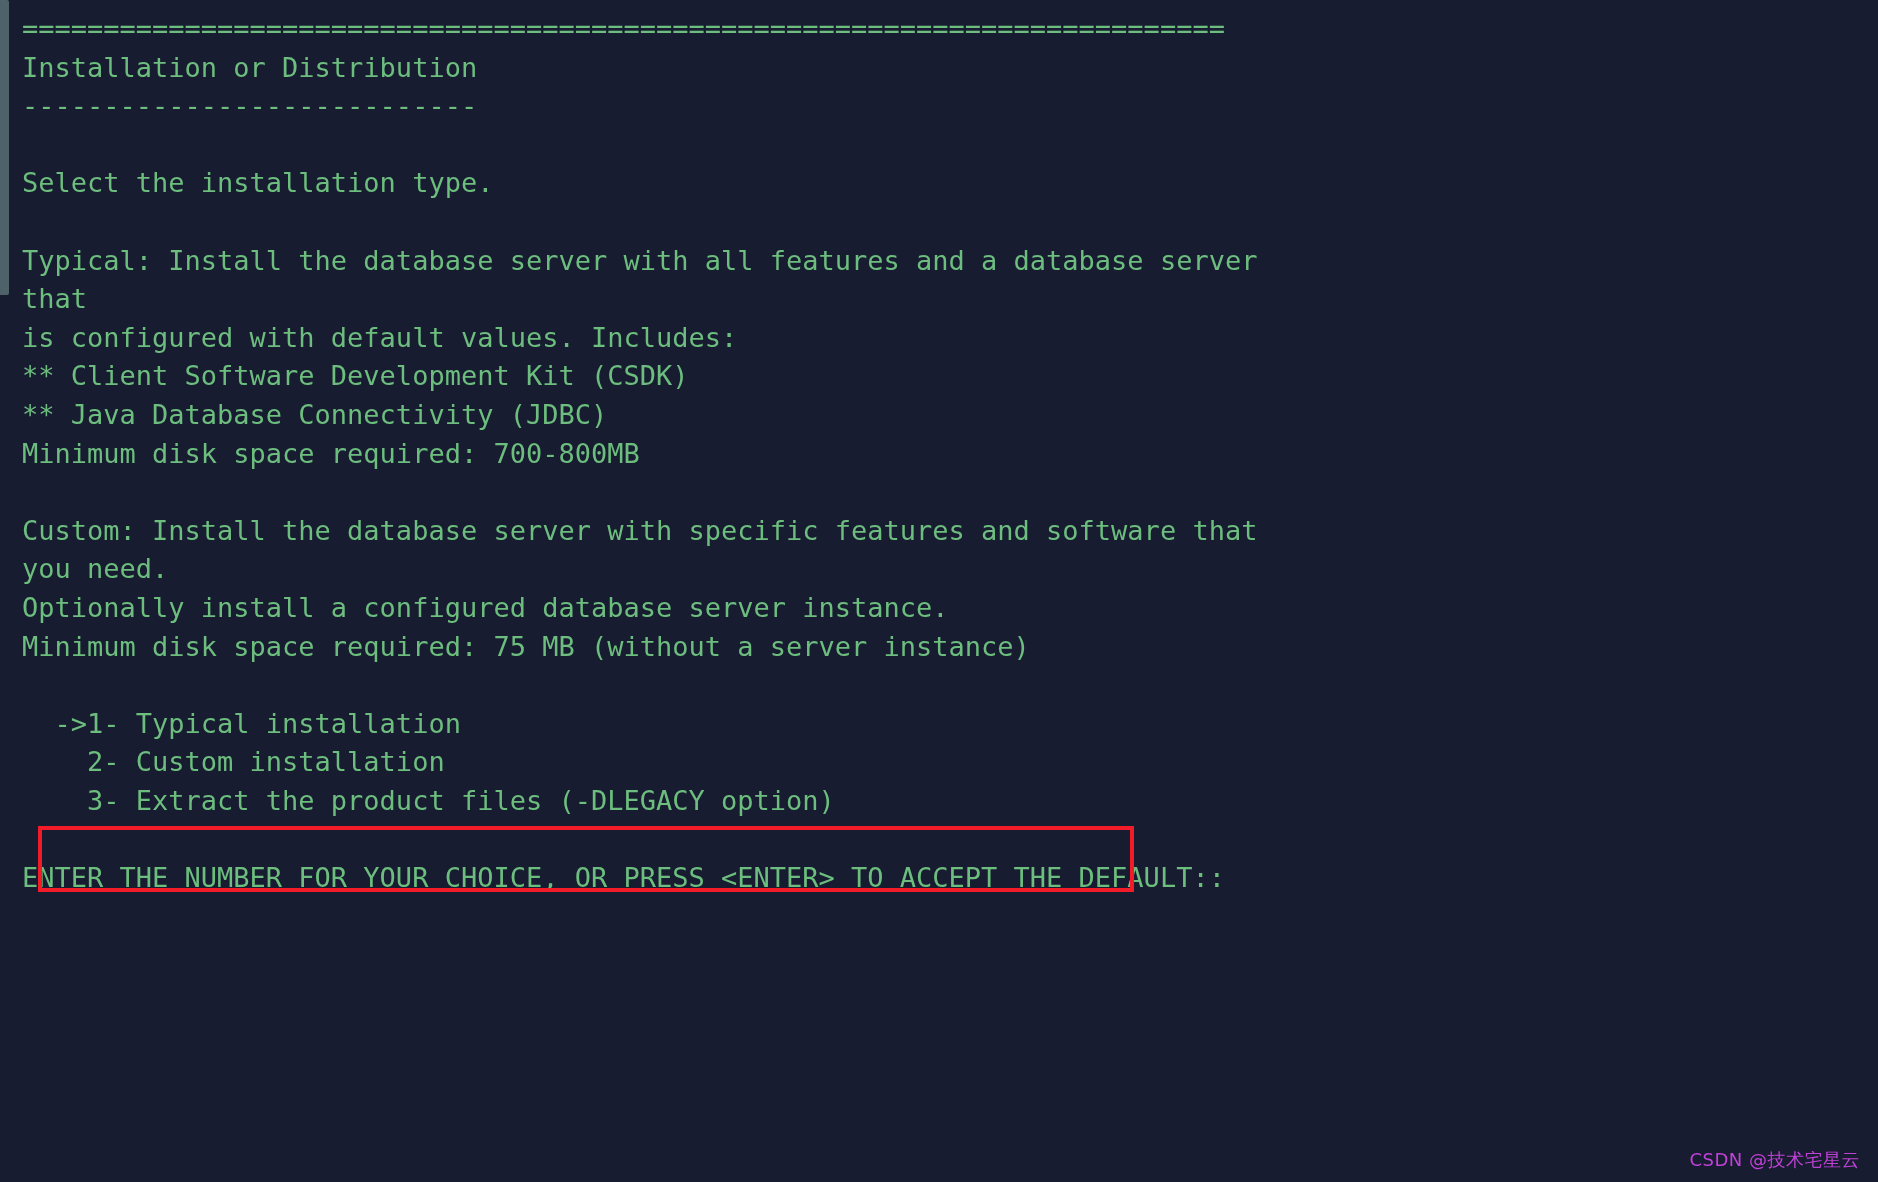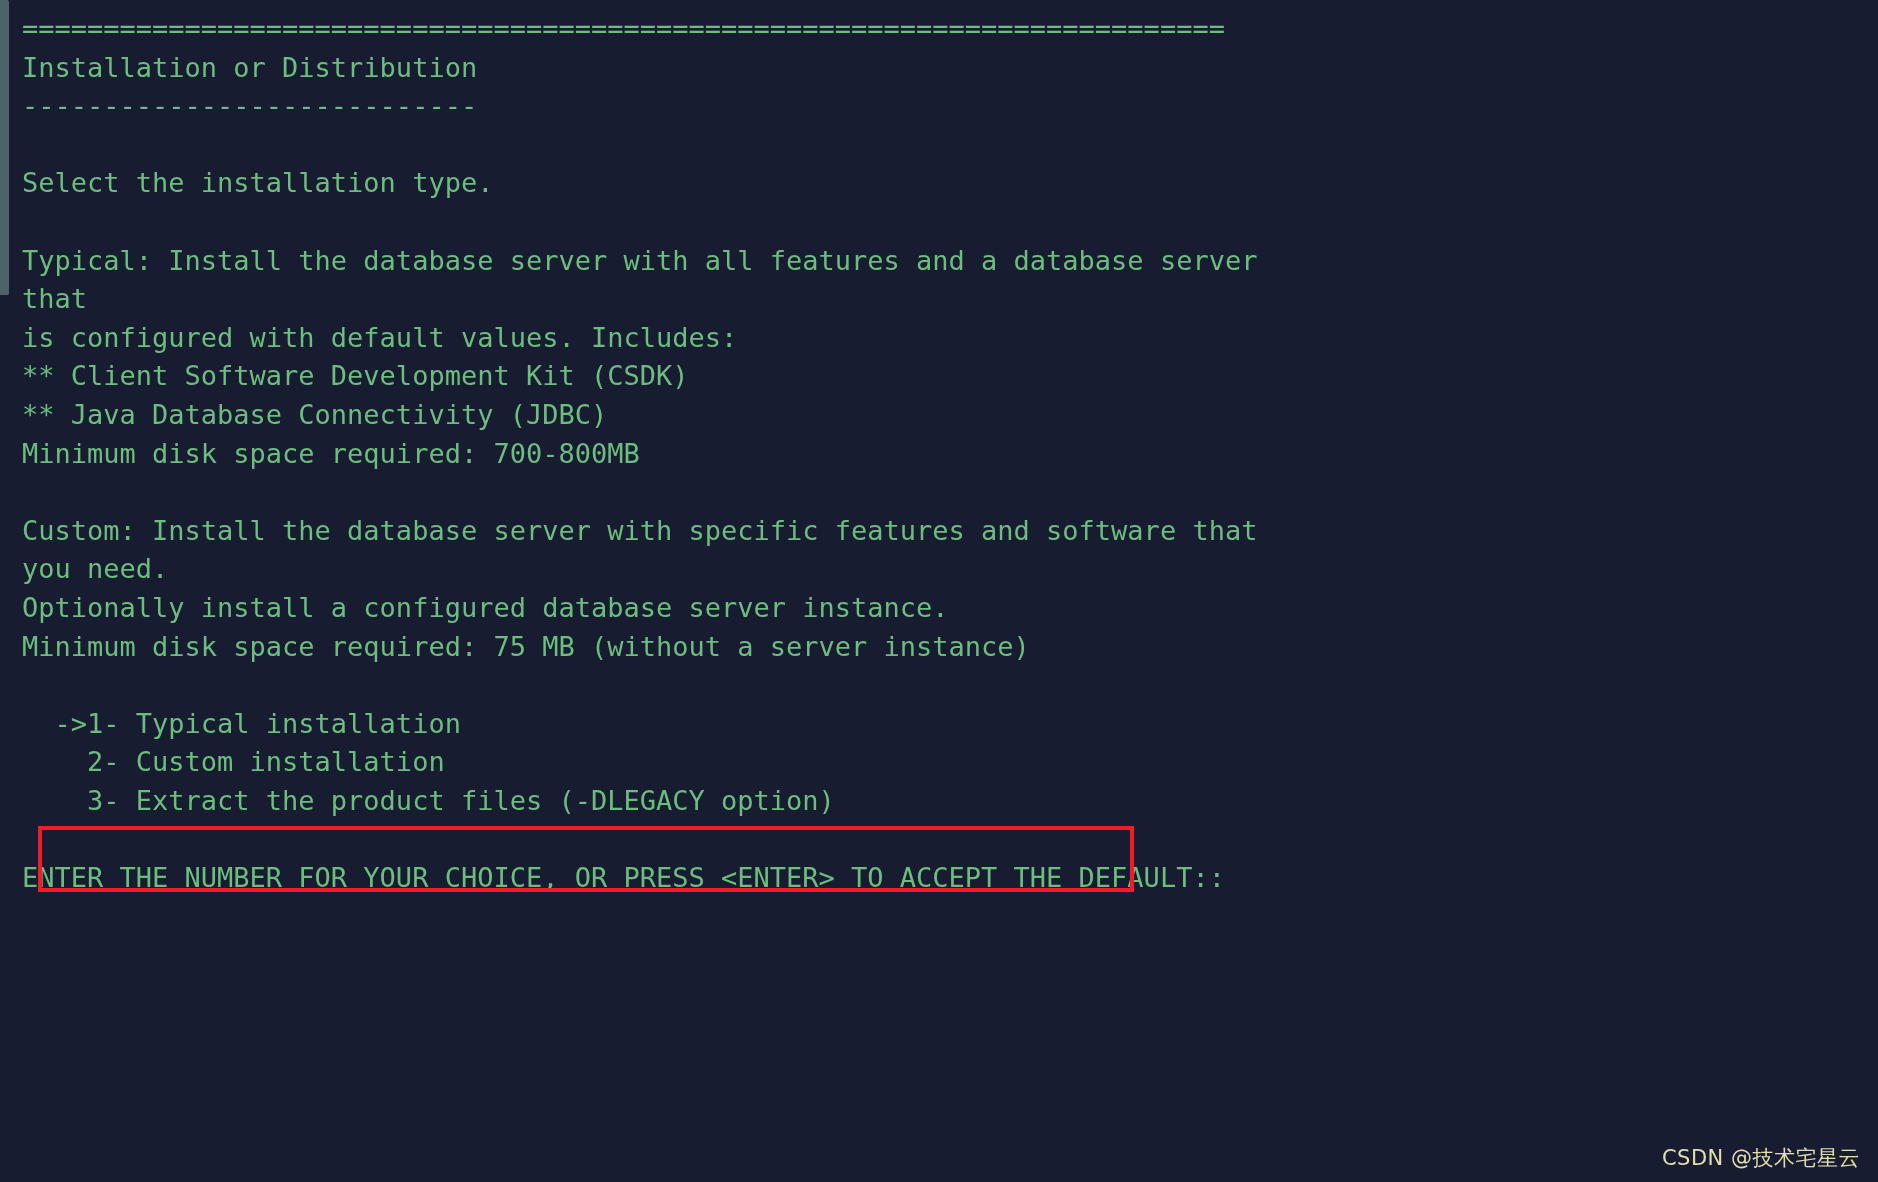--- a/index.html
+++ b/index.html
@@ -72,23 +72,23 @@
     border: 4px solid #f31b27;
     box-sizing: border-box;
     pointer-events: none;
     background: transparent;
   }
 
   #watermark {
     position: absolute;
     right: 18px;
     bottom: 10px;
-    color: #fef9c3;
+    color: #d946ef;
     font-family: "DejaVu Sans", "Liberation Sans", sans-serif;
-    font-size: 21px;
+    font-size: 18px;
     letter-spacing: 0.5px;
     opacity: 0.88;
     white-space: nowrap;
   }
 </style>
 </head>
 <body>
 
 <div id="terminal">
 

